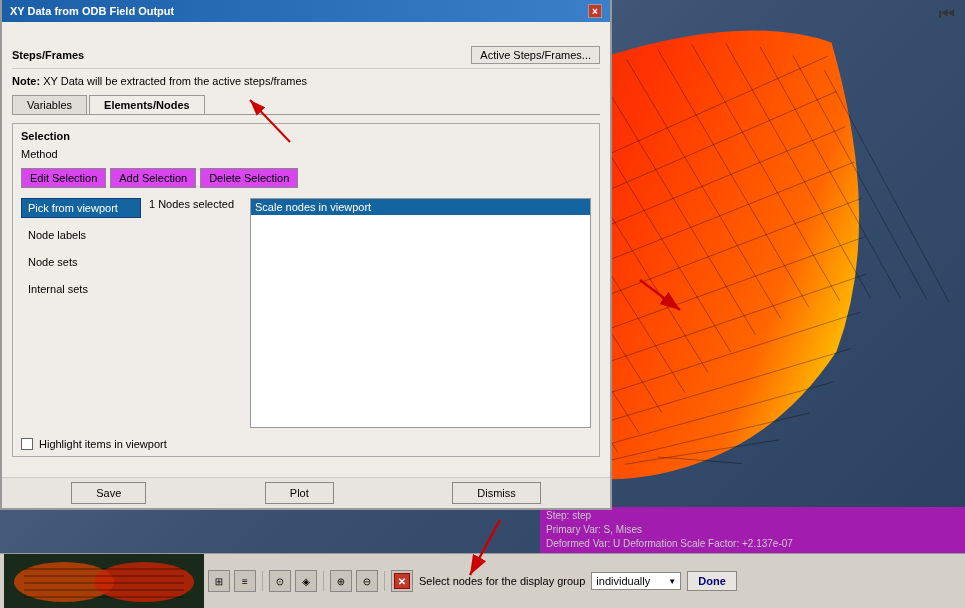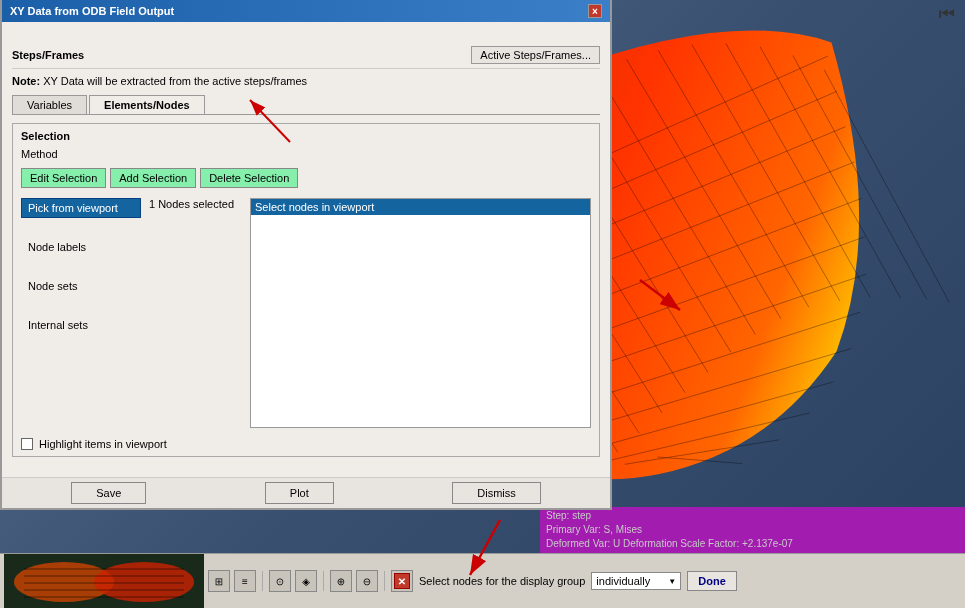--- a/index.html
+++ b/index.html
@@ -181,38 +181,38 @@
       margin-bottom: 4px;
     }
 
     .selection-buttons-row {
       display: flex;
       gap: 4px;
       margin-bottom: 6px;
     }
 
     .sel-btn {
-      background: #86efac;
+      background: #d946ef;
       border: 1px solid #888;
       padding: 3px 8px;
       font-size: 11px;
       cursor: pointer;
     }
 
     .content-area {
       display: flex;
       gap: 8px;
       flex: 1;
     }
 
     .method-list {
       width: 120px;
       display: flex;
       flex-direction: column;
-      gap: 19px;
+      gap: 7px;
     }
 
     .method-item {
       padding: 3px 6px;
       font-size: 11px;
       cursor: pointer;
       border: 1px solid transparent;
     }
 
     .method-item.selected {
@@ -484,21 +484,21 @@
         <div class="method-list">
           <div class="method-item selected">Pick from viewport</div>
           <div class="method-item">Node labels</div>
           <div class="method-item">Node sets</div>
           <div class="method-item">Internal sets</div>
         </div>
 
         <div class="nodes-panel">
           <div class="nodes-count">1 Nodes selected</div>
           <div class="nodes-list">
-            <div class="nodes-list-item selected">Select nodes in viewport</div>
+            <div class="nodes-list-item selected">Scale nodes in viewport</div>
           </div>
         </div>
       </div>
 
       <div class="highlight-row">
         <div class="checkbox"></div>
         <span>Highlight items in viewport</span>
       </div>
     </div>
   </div>

